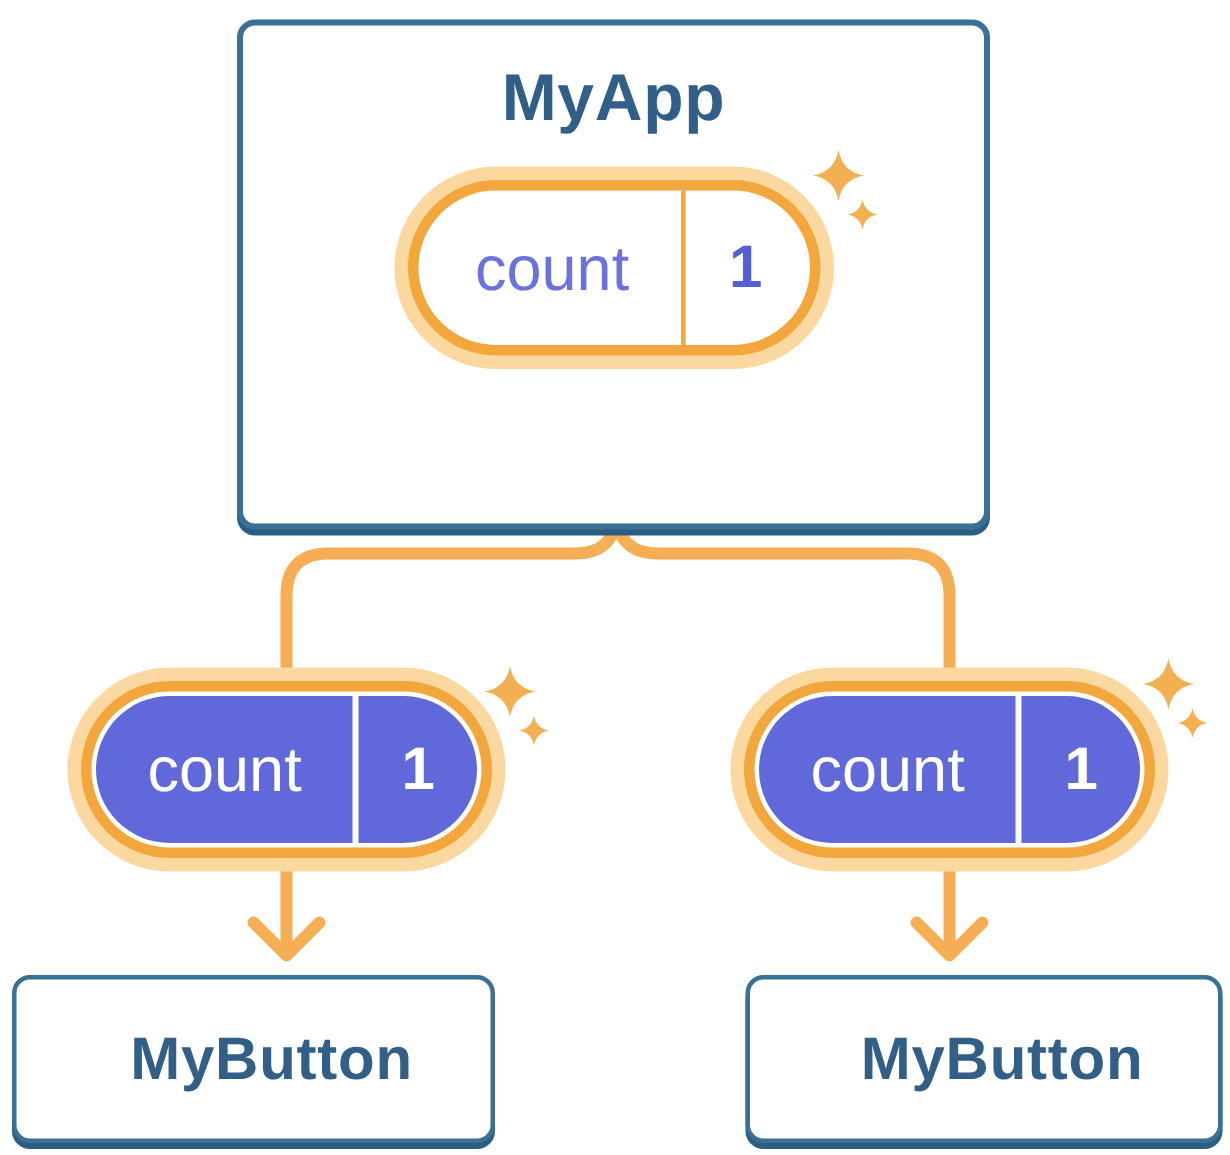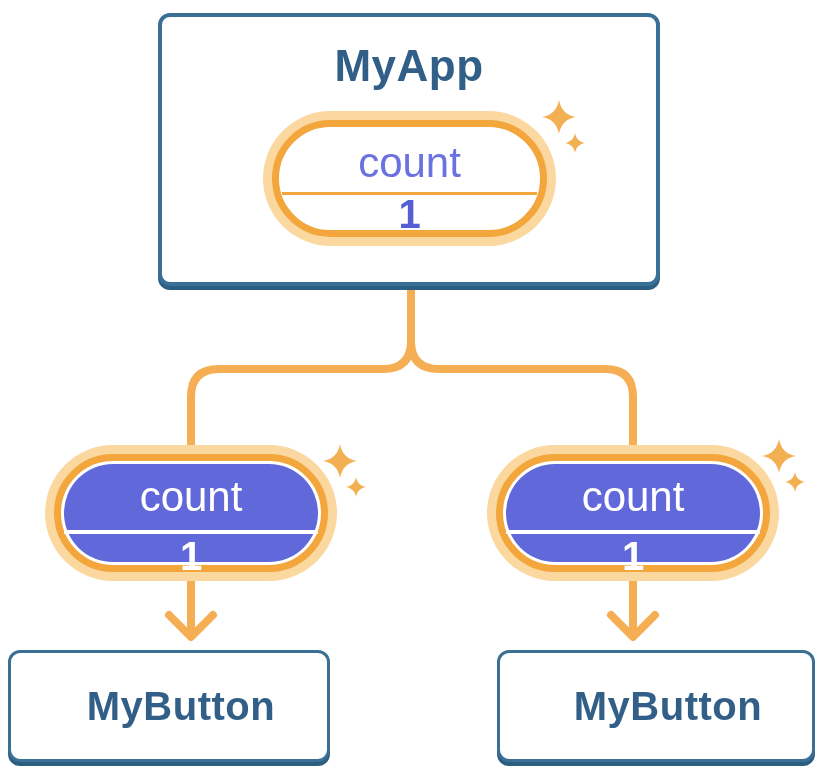--- a/index.html
+++ b/index.html
@@ -13,36 +13,36 @@
   
   .card{
     position:absolute;box-sizing:border-box;background:#ffffff;
     border:4px solid var(--card-border,#3A6F96);border-radius:12px;
     box-shadow:0 4px 0 var(--card-shadow,#2B5E80);
     z-index:2;display:flex;align-items:center;justify-content:center;
   }
   .card-title{
     font-size:44px;font-weight:600;color:var(--title-text,#325F87);letter-spacing:.5px;
   }
-  .card-root{left:158px;top:13px;width:502px;height:273px;align-items:flex-start;}
+  .card-root{left:158px;top:13px;width:502px;height:340px;align-items:flex-start;}
   .card-root .card-title{margin-top:24px;}
   .card-child{height:112px;border-width:3px;}
   .card-child .card-title{font-size:40px;margin-left:24px;}
   #card-left{left:8px;top:650px;width:322px;}
   #card-right{left:497px;top:650px;width:318px;}
   
   .pill{
     position:absolute;box-sizing:border-box;z-index:3;
     background:var(--pill-halo,#FBD8A0);border-radius:80px;padding:9px;
   }
   .pill-inner{
     box-sizing:border-box;height:100%;background:#ffffff;
     border:7px solid var(--pill-ring,#F2A63C);border-radius:70px;padding:3px;
   }
-  .pill-body{height:100%;border-radius:60px;display:flex;align-items:stretch;flex-direction:column;}
+  .pill-body{height:100%;border-radius:60px;display:flex;align-items:stretch;}
   .pill-left{flex:0 0 67.5%;display:flex;align-items:center;justify-content:center;}
   .pill-right{flex:1;display:flex;align-items:center;justify-content:center;}
   .pill-divider{flex:0 0 3px;background:var(--pill-ring,#F2A63C);margin:-3px 0;}
   .pill-label{font-size:42px;color:var(--pill-text-purple,#6A72E0);}
   .pill-value{font-size:40px;font-weight:700;color:var(--pill-value-purple,#565ED4);}
   .pill-root{left:263px;top:111px;width:293px;height:135px;}
   .pill--purple .pill-body{background:var(--pill-fill-purple,#6169DA);border-radius:55px;}
   .pill--purple .pill-divider{flex-basis:4px;background:#ffffff;margin:0;}
   .pill--purple .pill-label{color:var(--pill-text-white,#FFFFFF);font-weight:500;}
   .pill--purple .pill-value{color:var(--pill-text-white,#FFFFFF);}

